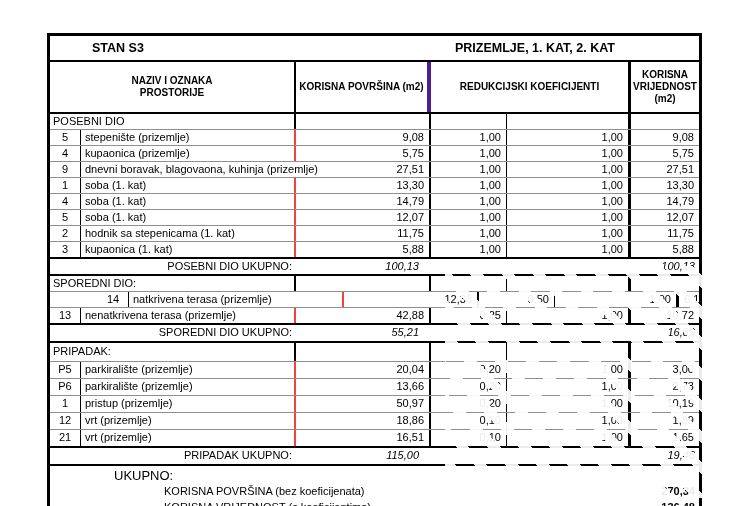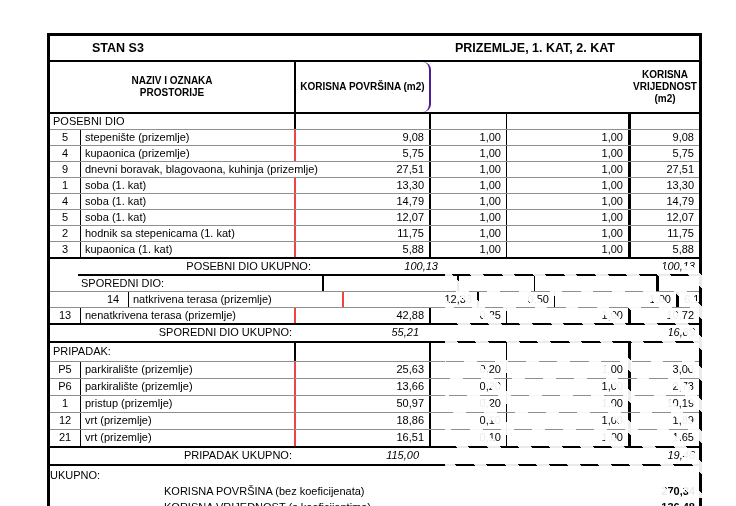--- a/index.html
+++ b/index.html
@@ -10,21 +10,21 @@
   .bt1{border-top:1px solid #8f8f8f;}
   .bt2{border-top:2px solid #000;}
   
   .title-row{display:grid;grid-template-columns:400px 1fr;height:24px;line-height:24px;}
   .title-row .cell{font-weight:bold;font-size:12.5px;}
   .title-left{padding-left:42px;}
   
   .header-row{height:50px;}
   .hcell{box-sizing:border-box;display:flex;flex-direction:column;justify-content:center;text-align:center;font-weight:bold;font-size:10px;line-height:12px;padding:0 2px;overflow:hidden;}
   .hname{grid-column:1/3;border-right:2px solid #000;}
-  .harea{grid-column:3/4;border-right:2px solid #4c1d95;border-radius:8px;}
+  .harea{grid-column:3/4;border-right:4px solid #4c1d95;}
   .hcoef{grid-column:4/6;border-right:3px solid #000;}
   .hval{grid-column:6/7;}
   
   .sechead-label{grid-column:1/3;border-right:2px solid #000;padding-left:3px;}
   
   .num{text-align:center;border-right:1px solid #000;padding:0 2px;}
   .name{border-right:2px solid #ef4444;padding-left:4px;}
   .name.overflow{border-right-color:transparent;overflow:visible;}
   .area{text-align:right;border-right:2px solid #000;}
   .k1{text-align:right;border-right:1px solid #000;}
@@ -33,21 +33,21 @@
   .empty-area{border-right:2px solid #000;}
   .empty-k1{border-right:1px solid #000;}
   .empty-k2{border-right:3px solid #000;}
   
   .tot-label{grid-column:1/3;text-align:right;padding-right:4px;}
   .tot-area{grid-column:3/4;text-align:right;font-style:italic;padding-right:12px;}
   .tot-spacer{grid-column:4/6;}
   .tot-val{grid-column:6/7;text-align:right;font-style:italic;padding-right:4px;}
   
   #summary{border-top:2px solid #000;height:53px;box-sizing:border-box;padding-top:2px;}
-  .sum-head{font-size:11px;line-height:15px;}
+  .sum-head{font-size:13px;line-height:15px;padding-left:64px;}
   .sum-line{display:flex;justify-content:space-between;font-size:11px;line-height:16px;}
   .sum-line .lbl{padding-left:114px;}
   .sum-line .v{font-weight:bold;padding-right:4px;text-align:right;}
   
   #watermark{position:absolute;left:445px;top:266px;width:262px;height:232px;pointer-events:none;
     background:repeating-linear-gradient(45deg,rgba(255,255,255,0.92) 0 9px,rgba(255,255,255,0) 9px 22px);}
 </style>
 </head>
 <body>
 
@@ -57,20 +57,21 @@
     <div class="cell title-left">STAN S3</div>
     <div class="cell title-right">PRIZEMLJE, 1. KAT, 2. KAT</div>
   </div>
 
   <div class="t-row header-row bt2">
     <div class="hcell hname">
       <div>NAZIV I OZNAKA</div>
       <div>PROSTORIJE</div>
     </div>
     <div class="hcell harea">KORISNA POVRŠINA (m2)</div>
+    <div class="hcell hcoef">REDUKCIJSKI KOEFICIJENTI</div>
     <div class="hcell hval">
       <div>KORISNA</div>
       <div>VRIJEDNOST</div>
       <div>(m2)</div>
     </div>
   </div>
 
   <div id="table-body">
       <div class="t-row bt2" style="height: 15px; line-height: 14px;">
         <div class="cell sechead-label">POSEBNI DIO</div>
@@ -136,27 +137,27 @@
         <div class="cell val">11,75</div>
       </div>
       <div class="t-row bt1" style="height: 15px; line-height: 14px;">
         <div class="cell num">3</div>
         <div class="cell name">kupaonica (1. kat)</div>
         <div class="cell area">5,88</div>
         <div class="cell k1">1,00</div>
         <div class="cell k2">1,00</div>
         <div class="cell val">5,88</div>
       </div>
-      <div class="t-row bt2" style="height: 15px; line-height: 14px; padding-left: 19px;">
+      <div class="t-row bt2" style="height: 15px; line-height: 14px;">
         <div class="cell tot-label">POSEBNI DIO UKUPNO:</div>
         <div class="cell tot-area">100,13</div>
         <div class="cell tot-spacer"></div>
         <div class="cell tot-val">100,13</div>
       </div>
-      <div class="t-row bt2" style="height: 15px; line-height: 14px; margin-left: 28px;">
+      <div class="t-row bt2" style="height: 15px; line-height: 14px;">
         <div class="cell sechead-label">SPOREDNI DIO:</div>
         <div class="cell empty-area"></div>
         <div class="cell empty-k1"></div>
         <div class="cell empty-k2"></div>
         <div class="cell "></div>
       </div>
       <div class="t-row bt1" style="height: 15px; line-height: 14px; padding-left: 48px;">
         <div class="cell num">14</div>
         <div class="cell name">natkrivena terasa (prizemlje)</div>
         <div class="cell area">12,33</div>
@@ -181,21 +182,21 @@
       <div class="t-row bt2" style="height: 18px; line-height: 17px;">
         <div class="cell sechead-label">PRIPADAK:</div>
         <div class="cell empty-area"></div>
         <div class="cell empty-k1"></div>
         <div class="cell empty-k2"></div>
         <div class="cell "></div>
       </div>
       <div class="t-row bt1" style="height: 16px; line-height: 15px;">
         <div class="cell num">P5</div>
         <div class="cell name">parkiralište (prizemlje)</div>
-        <div class="cell area">25,63</div>
+        <div class="cell area">20,04</div>
         <div class="cell k1">0,20</div>
         <div class="cell k2">1,00</div>
         <div class="cell val">3,00</div>
       </div>
       <div class="t-row bt1" style="height: 16px; line-height: 15px;">
         <div class="cell num">P6</div>
         <div class="cell name">parkiralište (prizemlje)</div>
         <div class="cell area">13,66</div>
         <div class="cell k1">0,20</div>
         <div class="cell k2">1,00</div>

